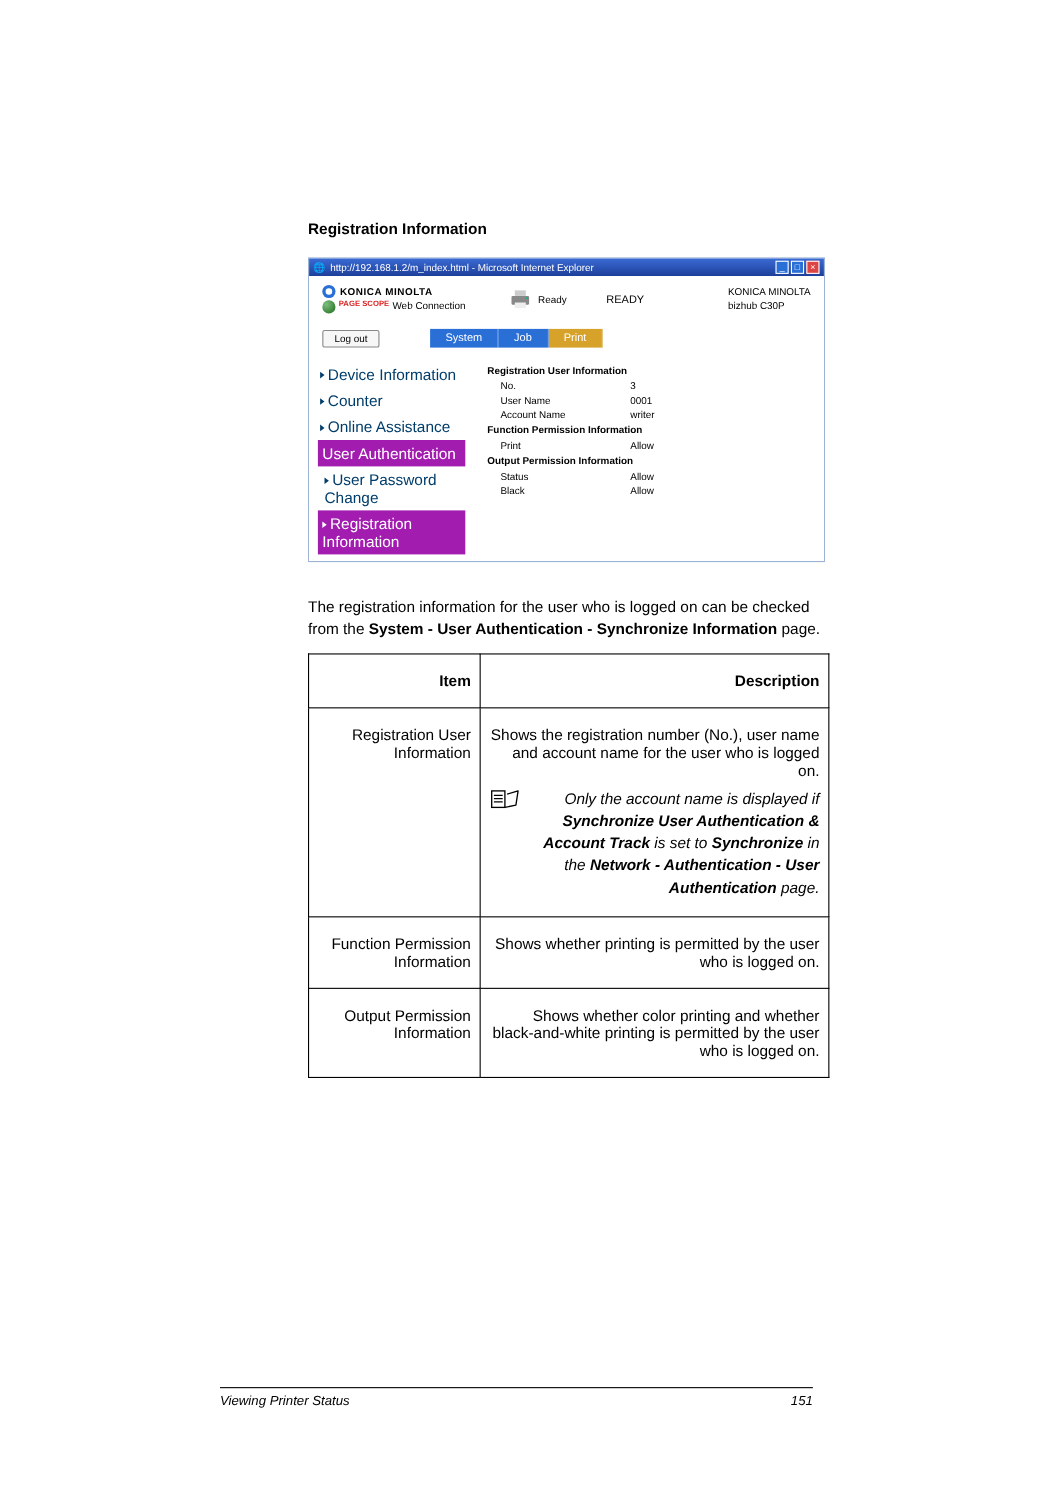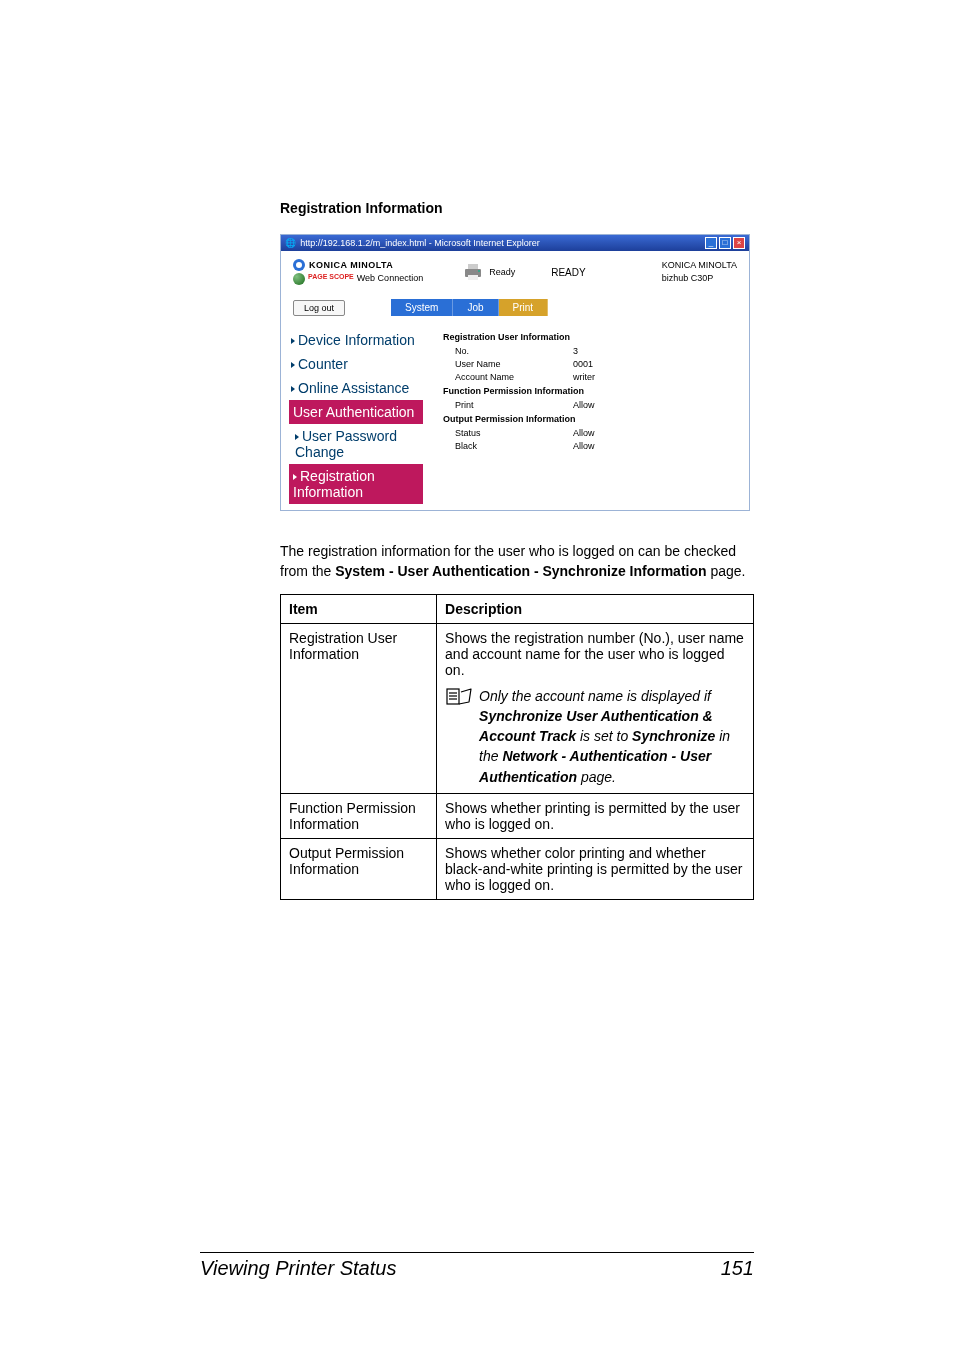--- a/index.html
+++ b/index.html
@@ -40,43 +40,43 @@
   .logout{font-size:9px;border:1px solid #888;background:#f7f7f7;padding:2px 10px;border-radius:2px}
   .tabs{display:flex;margin-left:26px}
   .tab{font-size:10px;color:#fff;padding:3px 14px;border-right:1px solid rgba(255,255,255,0.3)}
   .tab.sys{background:#2a6fd6}
   .tab.job{background:#2a6fd6}
   .tab.prt{background:#d6a22a}
 
   .lower{display:flex}
   .sidenav{width:150px;padding:6px 8px;font-size:14px}
   .sidenav .item{padding:4px 2px;color:#003d6b}
-  .sidenav .item.hi{background:#be185d;color:#fff;padding:4px}
+  .sidenav .item.hi{background:#a21caf;color:#fff;padding:4px}
   .sidenav .tri{display:inline-block;width:0;height:0;border-top:3px solid transparent;border-bottom:3px solid transparent;border-left:4px solid currentColor;margin-right:3px;vertical-align:middle}
   .sidenav .sub{padding-left:6px}
 
   .content{flex:1;padding:6px 12px;font-size:9px}
   .content .sec-title{font-weight:bold;margin:4px 0}
   .content .row{display:flex;margin:3px 0}
   .content .lbl{width:130px;padding-left:12px}
   .content .val{flex:1}
 
   
   .para{font-size:14px;line-height:1.45;margin-bottom:12px}
 
   
   table.info{border-collapse:collapse;width:100%;font-size:14px;margin-top:6px}
-  table.info th, table.info td{border:1px solid #000;padding:6px 8px;vertical-align:top;text-align:left}
+  table.info th, table.info td{border:1px solid #000;padding:16px 8px;vertical-align:top;text-align:right}
   table.info th{font-weight:bold;background:#fff}
   .note{display:flex;gap:6px;margin-top:8px}
   .note-icon{flex:0 0 28px}
   .note-icon svg{width:28px;height:20px}
   .note-text{font-style:italic;line-height:1.45}
 
-  .footer{position:absolute;left:200px;right:200px;bottom:70px;display:flex;justify-content:space-between;font-style:italic;font-size:20px;border-top:1px solid #000;padding-top:4px}
+  .footer{position:absolute;left:200px;right:215px;bottom:70px;display:flex;justify-content:space-between;font-style:italic;font-size:12px;border-top:1px solid #000;padding-top:4px}
   .footer .pg{}
 </style>
 </head>
 <body>
 
 <div class="page">
   <div class="heading">Registration Information</div>
 
   <div class="shot">
     <div class="shot-title">

